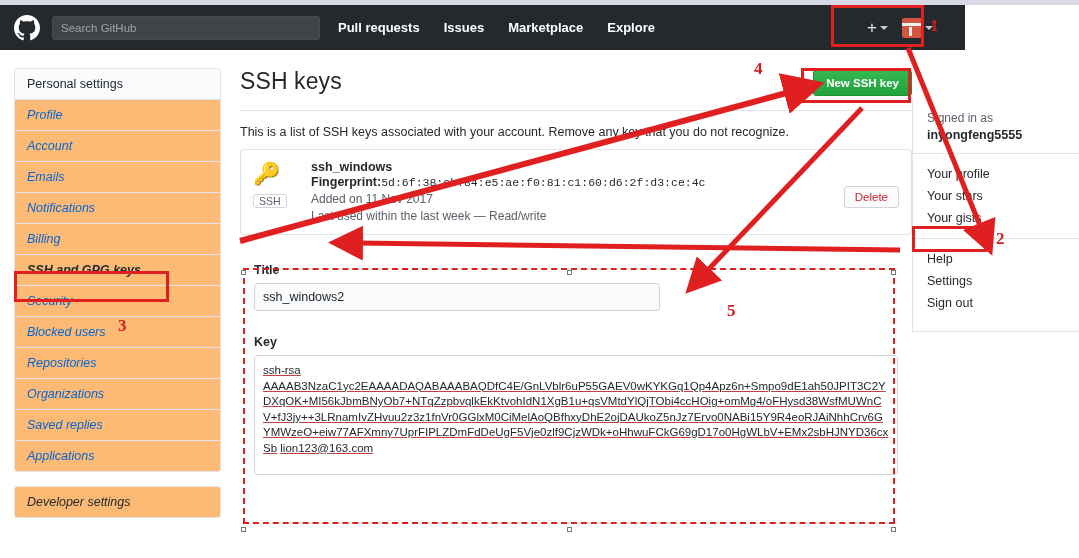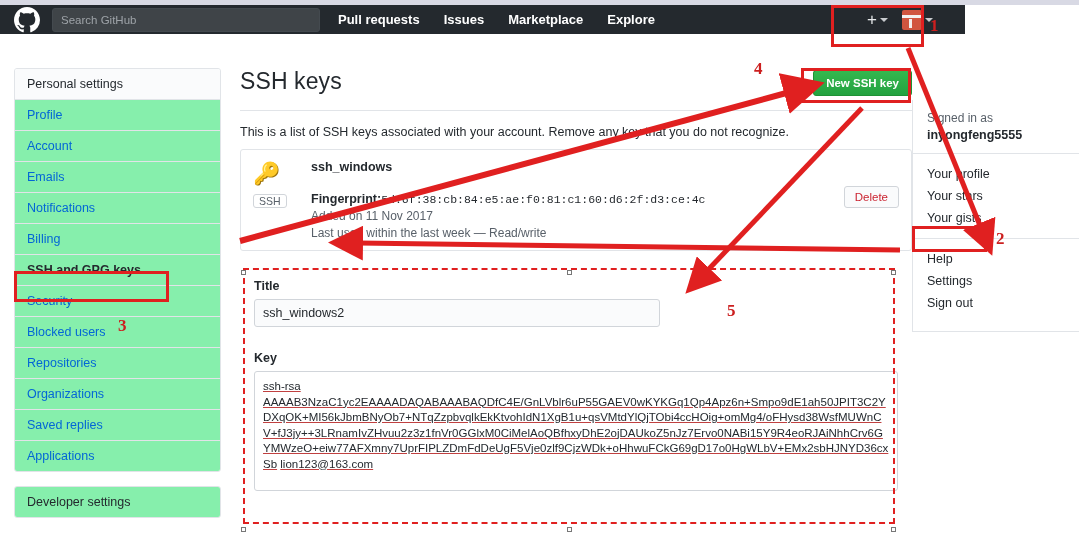--- a/index.html
+++ b/index.html
@@ -9,21 +9,21 @@
     background: #ffffff;
     overflow: hidden;
   }
   #root { position: relative; width: 1079px; height: 558px; background:#fff; }
 
   
   .browser-strip { position:absolute; left:0; top:0; width:1079px; height:5px; background:#d8d9e4; }
 
   
   .gh-header {
-    position:absolute; left:0; top:5px; width:965px; height:29px;
+    position:absolute; left:0; top:5px; width:965px; height:45px;
     background:#24292e; display:flex; align-items:center; padding:0 14px;
   }
   .gh-logo { width:26px; height:26px; margin-right:12px; flex:0 0 auto; }
   .gh-search {
     width:268px; height:24px; background:#3f4448; border:1px solid #444a4f;
     border-radius:3px; color:#9ea3a8; font-size:11.5px; line-height:22px;
     padding:0 8px; margin-right:18px; flex:0 0 auto;
   }
   .gh-nav { display:flex; align-items:center; gap:24px; }
   .gh-nav a {
@@ -50,21 +50,21 @@
 
   
   .sidebar { position:absolute; left:14px; top:18px; width:207px; }
   .side-card { border:1px solid #e1e4e8; border-radius:3px; background:#fff; overflow:hidden; }
   .side-head {
     font-size:12.5px; color:#24292e; font-weight:normal;
     padding:8px 12px; background:#fafbfc; border-bottom:1px solid #e1e4e8;
   }
   .side-item {
     display:block; font-size:12.5px; color:#0366d6; text-decoration:none;
-    padding:8px 12px; border-bottom:1px solid #e1e4e8; background:#86efac;
+    padding:8px 12px; border-bottom:1px solid #e1e4e8; background:#fdba74;font-style:italic;
   }
   .side-item:last-child { border-bottom:none; }
   .side-card.dev { margin-top:14px; }
 
   
   .main { position:absolute; left:240px; top:18px; width:672px; }
   .main-head { position:relative; height:36px; }
   .page-title { font-size:23px; font-weight:normal; color:#24292e; letter-spacing:.1px; }
   .new-key-btn {
     position:absolute; right:0; top:2px;
@@ -79,21 +79,21 @@
   
   .key-card { border:1px solid #e1e4e8; border-radius:3px; background:#fff; padding:10px 12px; position:relative; min-height:86px; }
   .key-card-inner { display:flex; }
   .key-icon-col { width:58px; flex:0 0 auto; padding-top:2px; text-align:left; }
   .key-glyph { font-size:22px; color:#28a745; display:block; line-height:24px; }
   .ssh-badge {
     display:inline-block; border:1px solid #d1d5da; border-radius:3px;
     font-size:10.5px; color:#586069; padding:0px 5px; margin-top:8px; background:#fff;
   }
   .key-meta { flex:1 1 auto; }
-  .key-name { font-size:12.5px; font-weight:bold; color:#24292e; margin-bottom:18px; }
+  .key-name { font-size:12.5px; font-weight:bold; color:#24292e; margin-bottom:1px; }
   .key-fp { font-size:12.5px; color:#24292e; font-weight:bold; margin-bottom:3px; }
   .key-fp .mono { font-family:"Liberation Mono", monospace; font-weight:normal; font-size:11.5px; }
   .key-added { font-size:12px; color:#586069; margin-bottom:3px; }
   .key-last { font-size:12px; color:#586069; }
   .delete-btn {
     position:absolute; right:12px; top:36px;
     border:1px solid #d1d5da; border-radius:3px; background:#fafbfc;
     color:#cb2431; font-size:11.5px; padding:4px 10px; cursor:pointer;
   }
 

